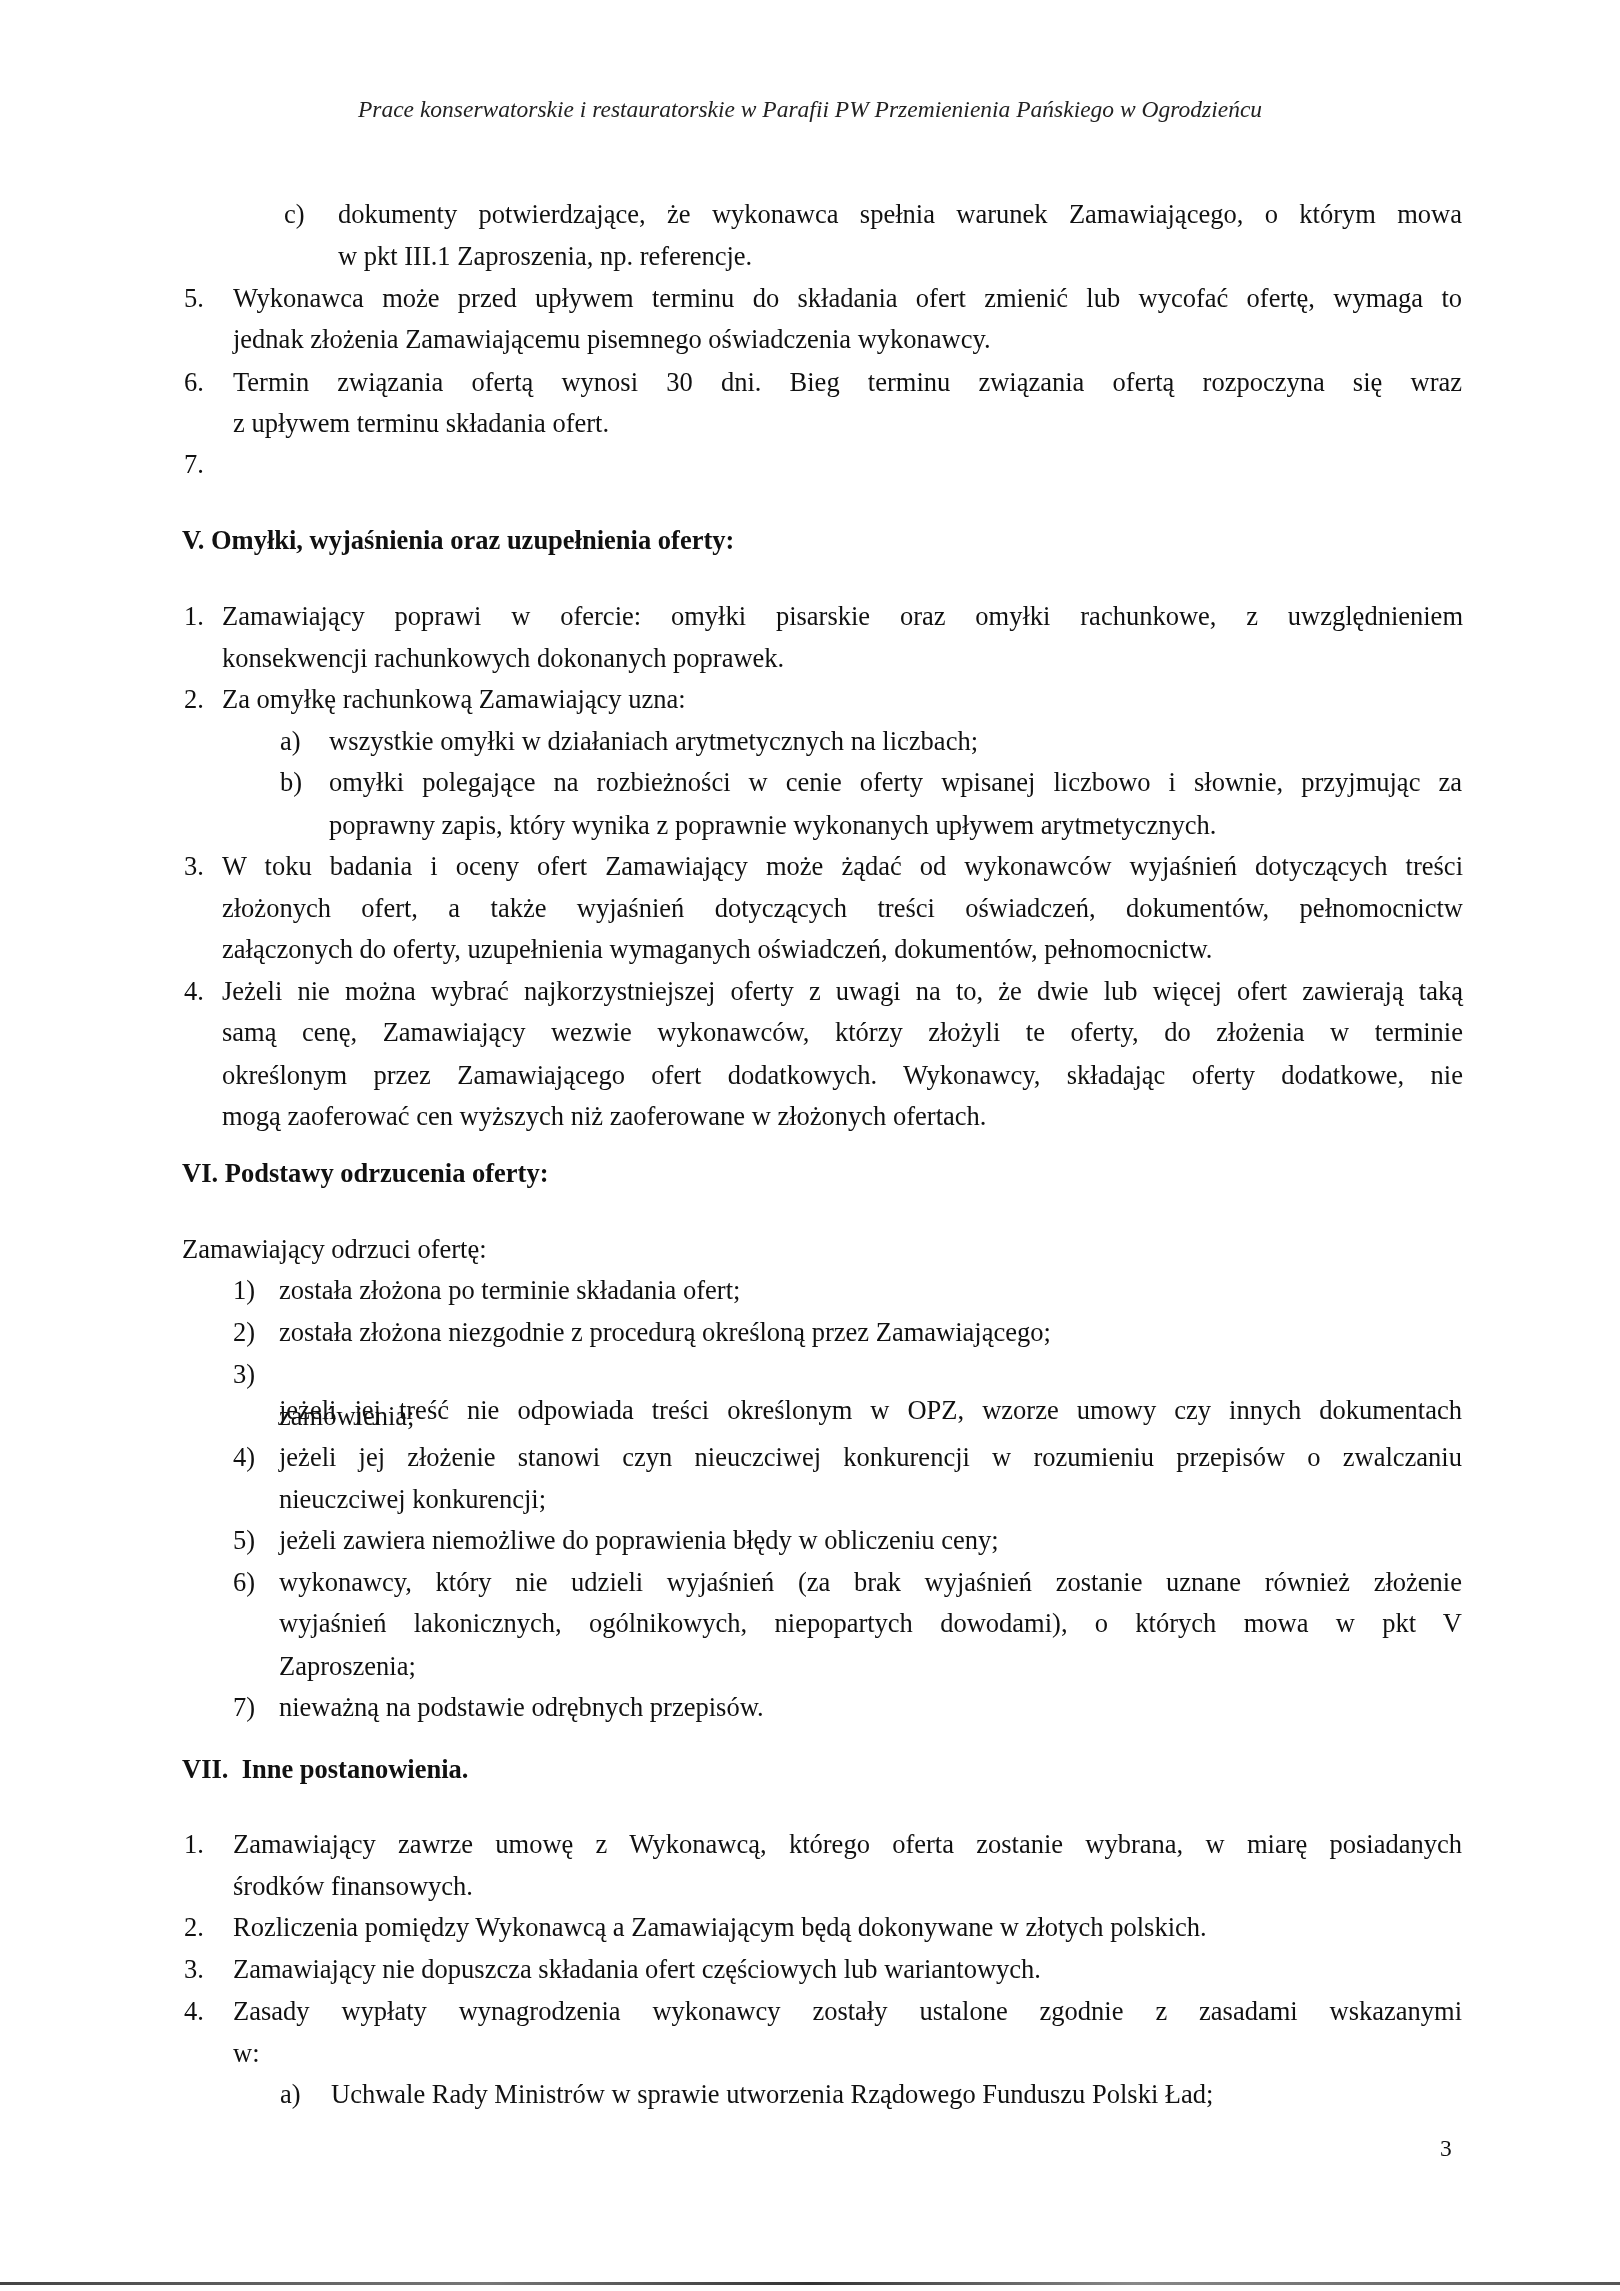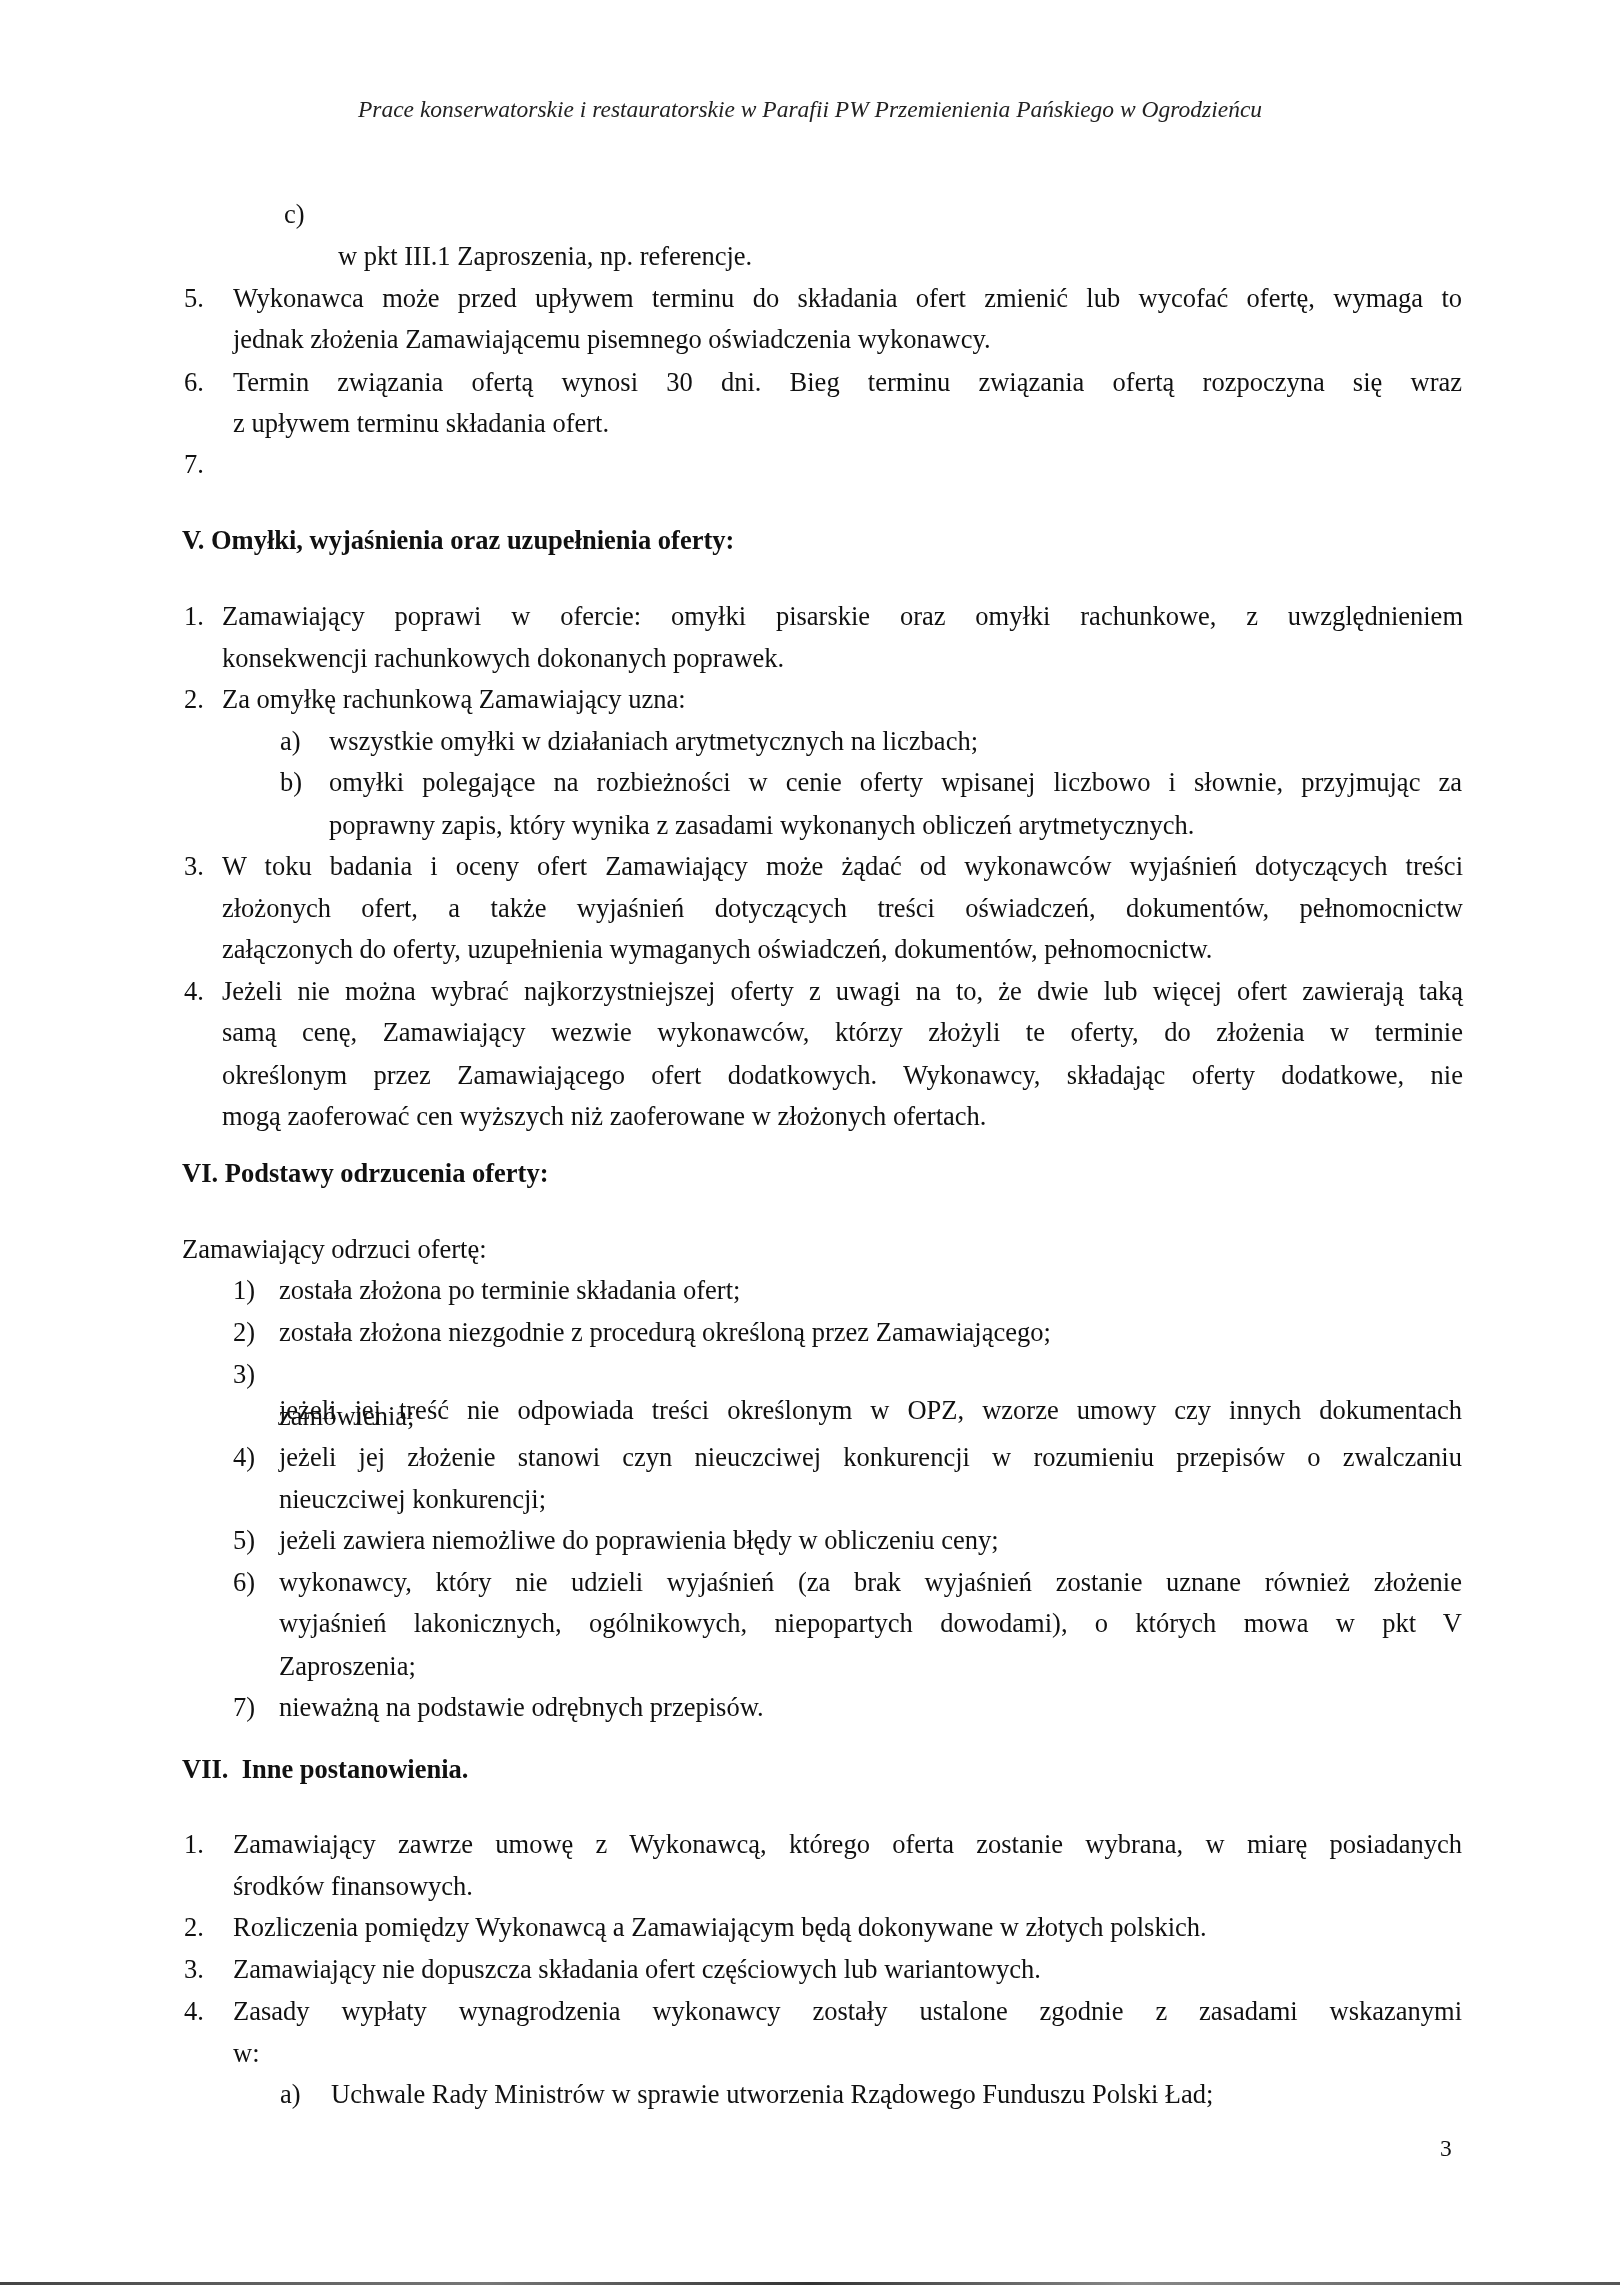--- a/index.html
+++ b/index.html
@@ -14,20 +14,21 @@
     .bottom-rule { position: absolute; left: 0; top: 2282px; width: 1620px; height: 2.9px; background: linear-gradient(90deg, #444, #777 30%, #333 50%, #888 70%, #555); }
   </style>
 </head>
 <body>
 
 <div class="page">
 
   <div class="header">Prace konserwatorskie i restauratorskie w Parafii PW Przemienienia Pańskiego w Ogrodzieńcu</div>
 
   <div class="num" style="left:284px; top:198px;">c)</div>
+  <div class="line just" style="left:338px; top:198px; width:1124px;">dokumenty potwierdzające, że wykonawca spełnia warunek Zamawiającego, o którym mowa</div>
   <div class="line" style="left:338px; top:240px;">w pkt III.1 Zaproszenia, np. referencje.</div>
 
   <div class="num" style="left:184px; top:282px;">5.</div>
   <div class="line just" style="left:233px; top:282px; width:1229px;">Wykonawca może przed upływem terminu do składania ofert zmienić lub wycofać ofertę, wymaga to</div>
   <div class="line" style="left:233px; top:323px;">jednak złożenia Zamawiającemu pisemnego oświadczenia wykonawcy.</div>
 
   <div class="num" style="left:184px; top:366px;">6.</div>
   <div class="line just" style="left:233px; top:366px; width:1229px;">Termin związania ofertą wynosi 30 dni. Bieg terminu związania ofertą rozpoczyna się wraz</div>
   <div class="line" style="left:233px; top:407px;">z upływem terminu składania ofert.</div>
 
@@ -40,21 +41,21 @@
   <div class="line" style="left:222px; top:642px;">konsekwencji rachunkowych dokonanych poprawek.</div>
 
   <div class="num" style="left:184px; top:683px;">2.</div>
   <div class="line" style="left:222px; top:683px;">Za omyłkę rachunkową Zamawiający uzna:</div>
 
   <div class="num" style="left:280px; top:725px;">a)</div>
   <div class="line" style="left:329px; top:725px;">wszystkie omyłki w działaniach arytmetycznych na liczbach;</div>
 
   <div class="num" style="left:280px; top:766px;">b)</div>
   <div class="line just" style="left:329px; top:766px; width:1133px;">omyłki polegające na rozbieżności w cenie oferty wpisanej liczbowo i słownie, przyjmując za</div>
-  <div class="line" style="left:329px; top:809px;">poprawny zapis, który wynika z zasadami wykonanych obliczeń arytmetycznych.</div>
+  <div class="line" style="left:329px; top:809px;">poprawny zapis, który wynika z poprawnie wykonanych upływem arytmetycznych.</div>
 
   <div class="num" style="left:184px; top:850px;">3.</div>
   <div class="line just" style="left:222px; top:850px; width:1241px;">W toku badania i oceny ofert Zamawiający może żądać od wykonawców wyjaśnień dotyczących treści</div>
   <div class="line just" style="left:222px; top:892px; width:1241px;">złożonych ofert, a także wyjaśnień dotyczących treści oświadczeń, dokumentów, pełnomocnictw</div>
   <div class="line" style="left:222px; top:933px;">załączonych do oferty, uzupełnienia wymaganych oświadczeń, dokumentów, pełnomocnictw.</div>
 
   <div class="num" style="left:184px; top:975px;">4.</div>
   <div class="line just" style="left:222px; top:975px; width:1241px;">Jeżeli nie można wybrać najkorzystniejszej oferty z uwagi na to, że dwie lub więcej ofert zawierają taką</div>
   <div class="line just" style="left:222px; top:1016px; width:1241px;">samą cenę, Zamawiający wezwie wykonawców, którzy złożyli te oferty, do złożenia w terminie</div>
   <div class="line just" style="left:222px; top:1059px; width:1241px;">określonym przez Zamawiającego ofert dodatkowych. Wykonawcy, składając oferty dodatkowe, nie</div>

